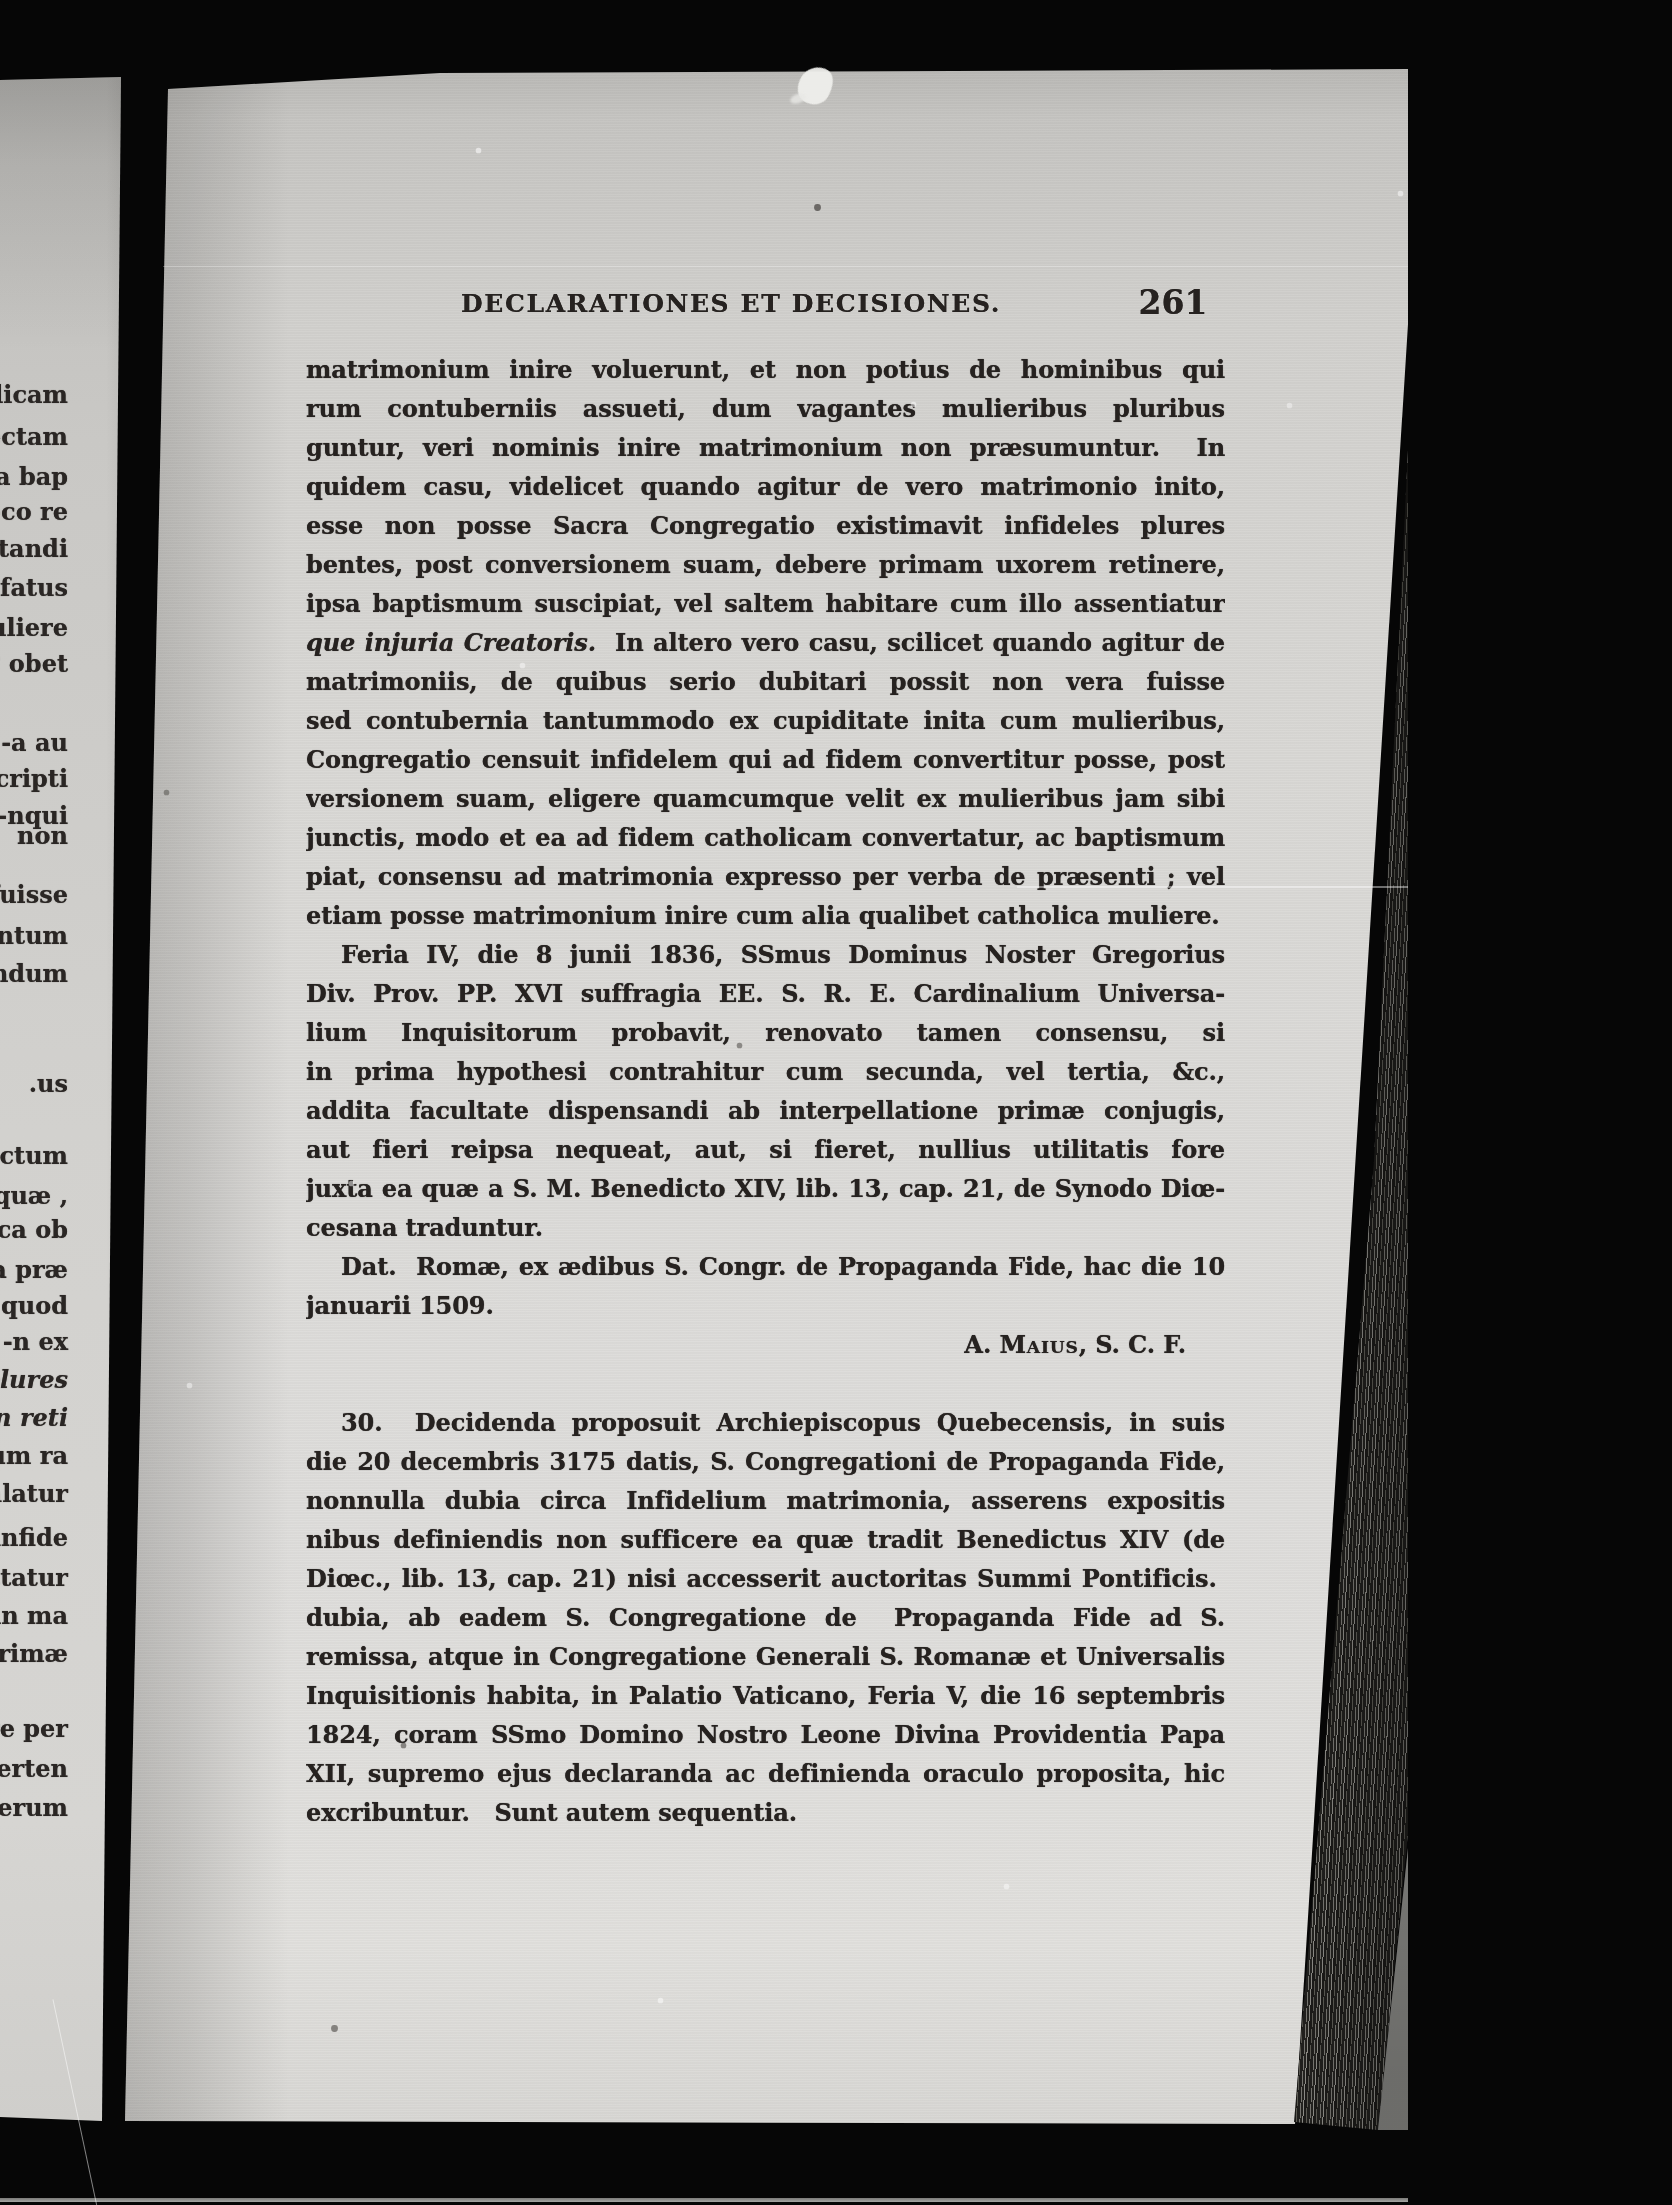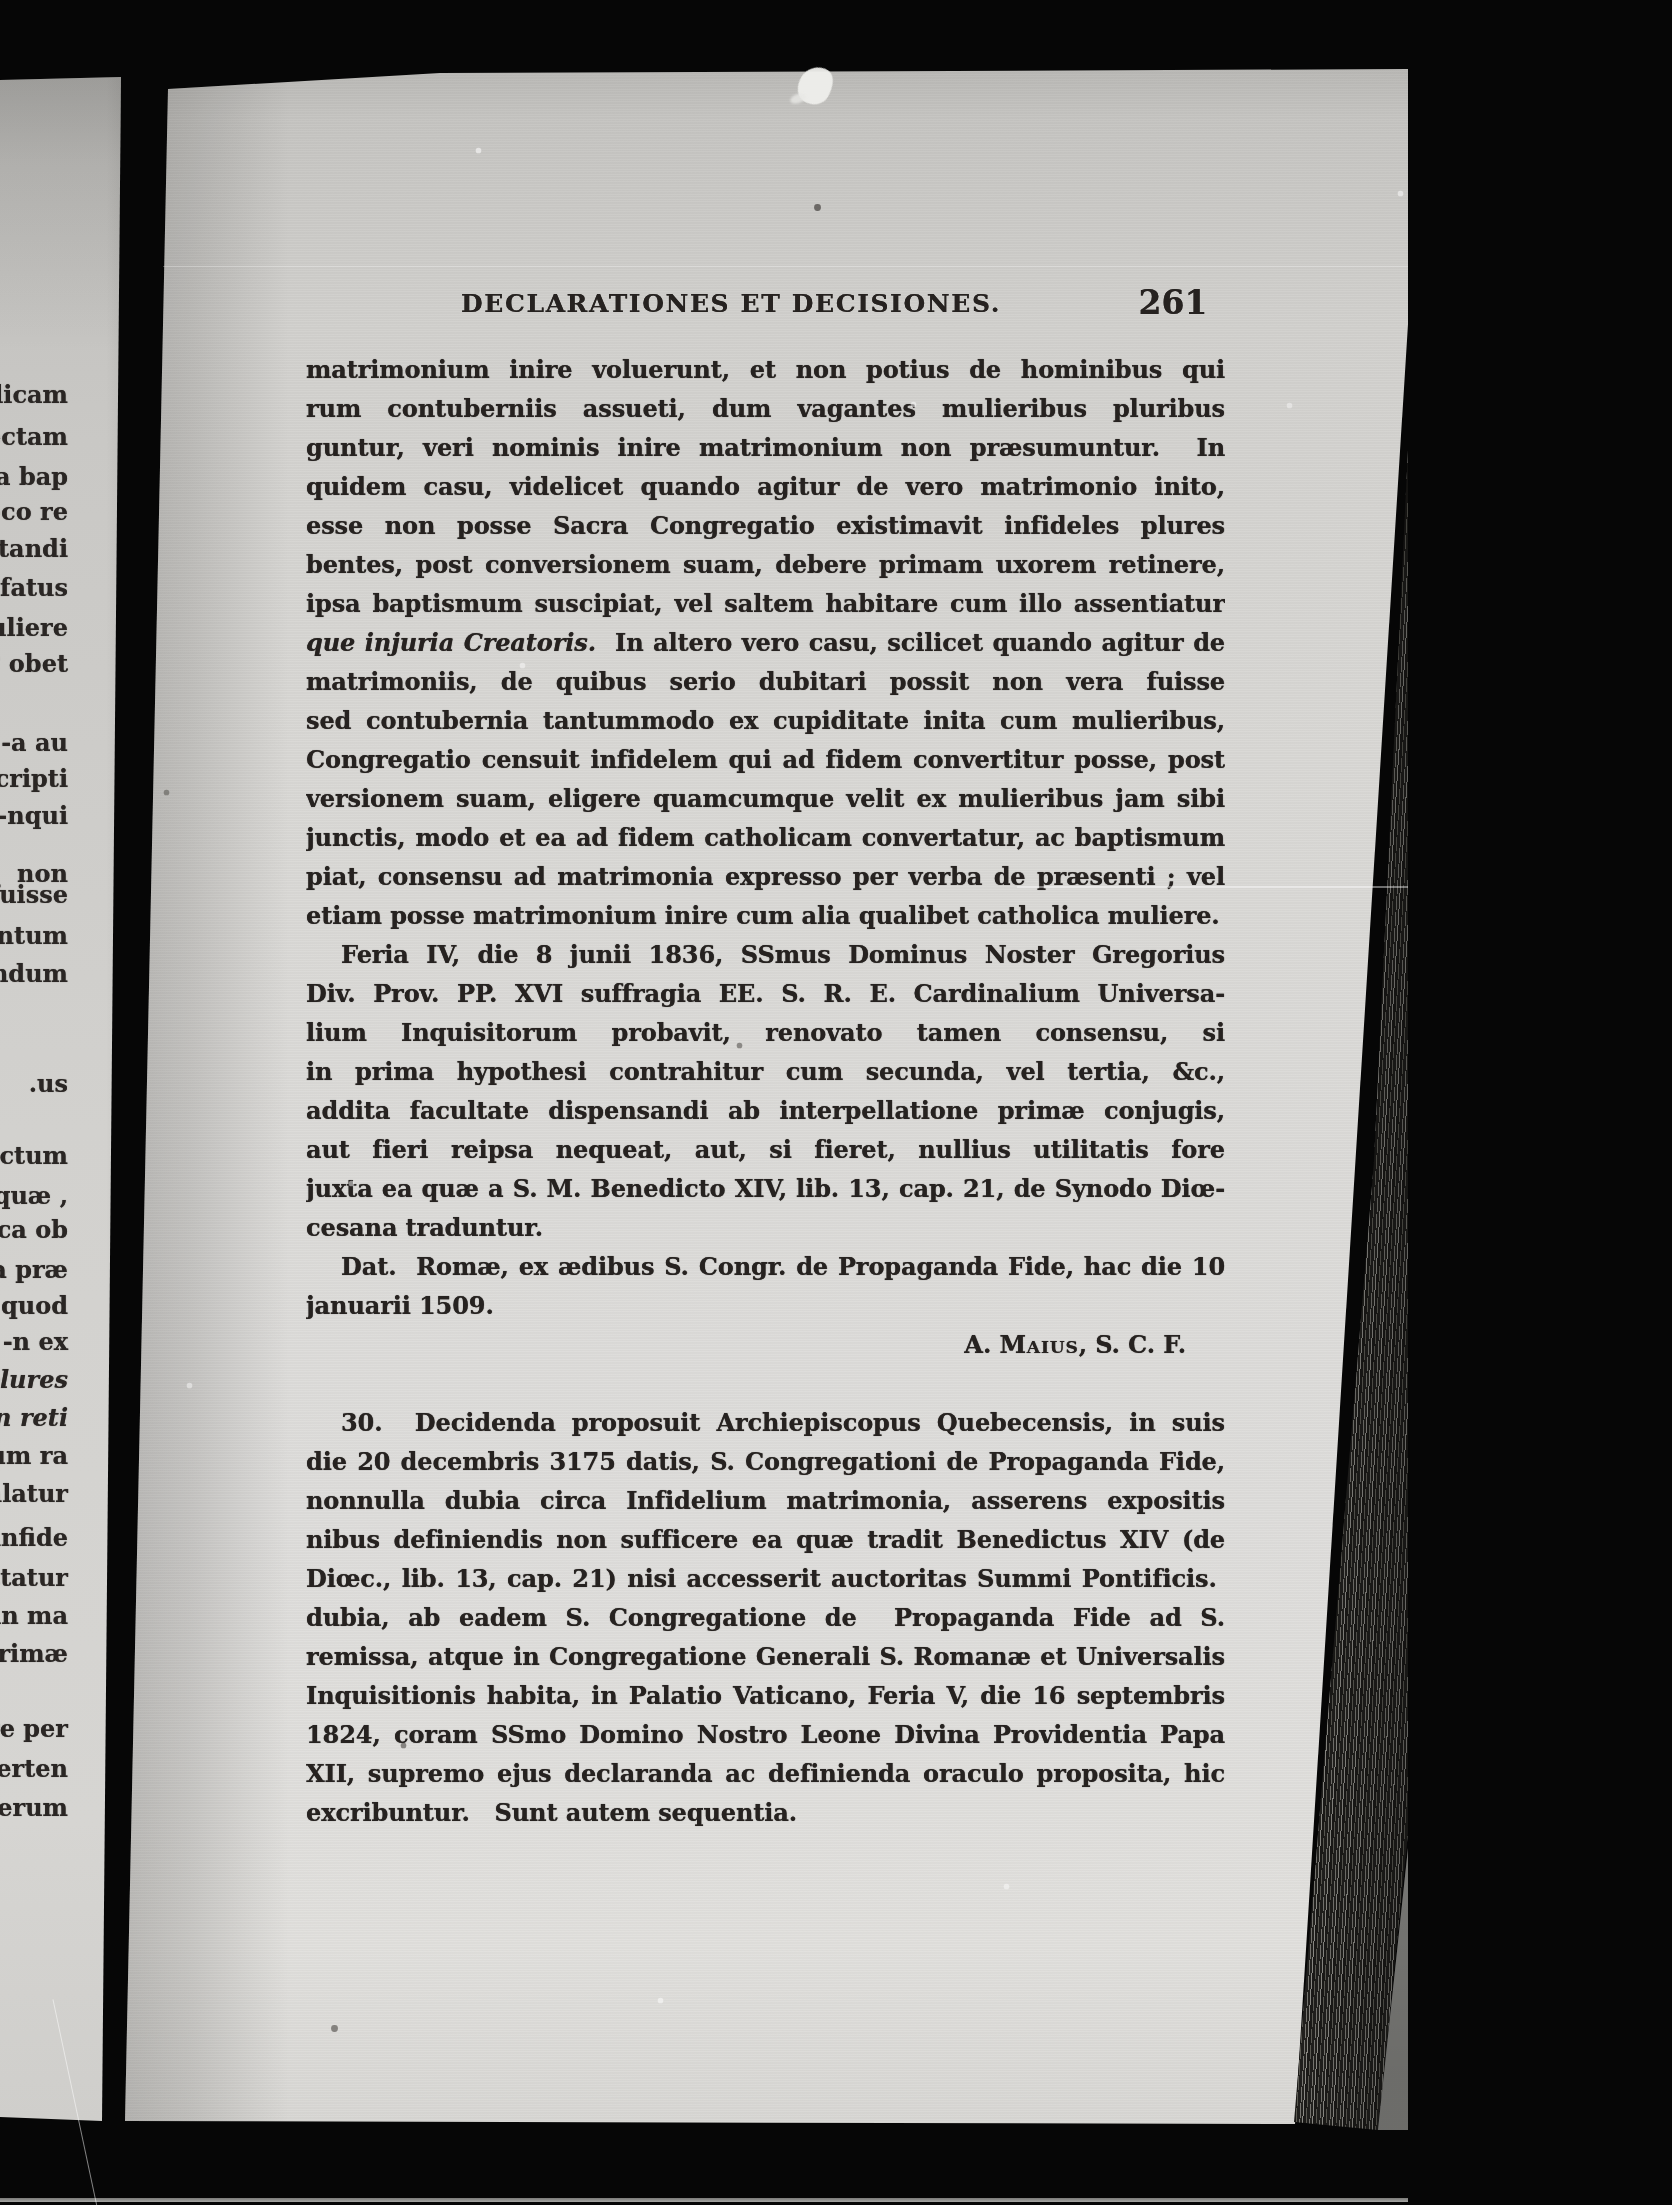--- a/index.html
+++ b/index.html
@@ -176,21 +176,21 @@
       <div class="frag" style="top: 417px;">ectam</div>
       <div class="frag" style="top: 457px;">a bap</div>
       <div class="frag" style="top: 492px;">co re-</div>
       <div class="frag" style="top: 529px;">itandi</div>
       <div class="frag" style="top: 568px;">efatus</div>
       <div class="frag" style="top: 608px;">uliere</div>
       <div class="frag" style="top: 644px;">obet ?</div>
       <div class="frag" style="top: 723px;">a au-</div>
       <div class="frag" style="top: 759px; padding-left: 44px;">cripti</div>
       <div class="frag" style="top: 796px;">nqui-</div>
-      <div class="frag" style="top: 854px;">non</div>
+      <div class="frag" style="top: 816px;">non</div>
       <div class="frag" style="top: 875px;">fuisse</div>
       <div class="frag" style="top: 916px;">ntum,</div>
       <div class="frag" style="top: 954px;">ndum</div>
       <div class="frag" style="top: 1064px;">us.</div>
       <div class="frag" style="top: 1136px;">actum</div>
       <div class="frag" style="top: 1176px;">, quæ</div>
       <div class="frag" style="top: 1210px;">ca ob-</div>
       <div class="frag" style="top: 1250px;">a præ</div>
       <div class="frag" style="top: 1286px;">quod</div>
       <div class="frag" style="top: 1322px;">n ex-</div>

